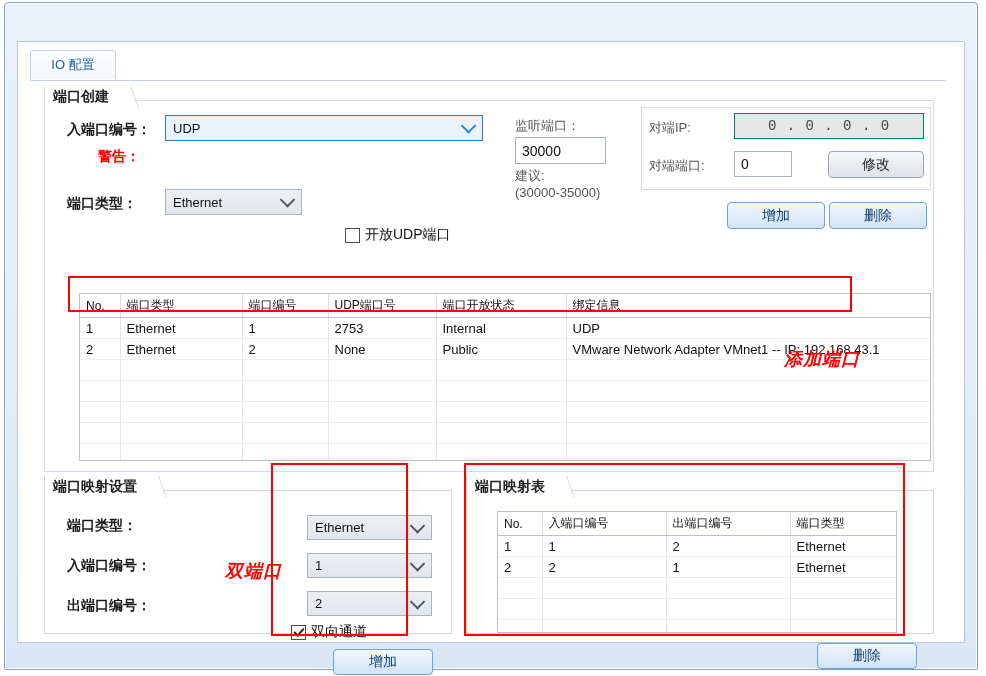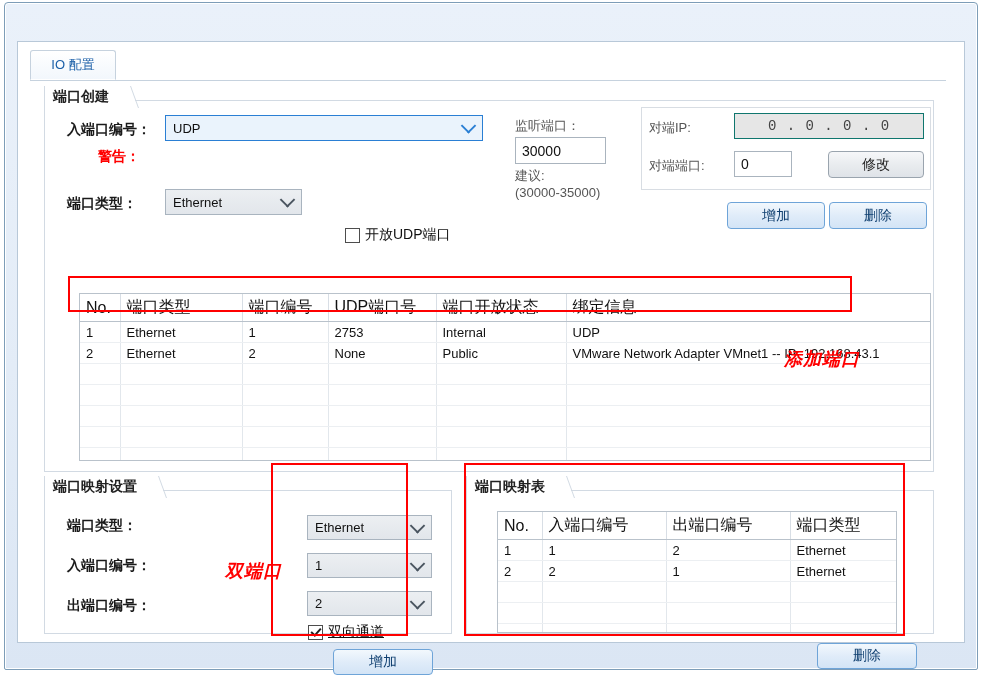--- a/index.html
+++ b/index.html
@@ -245,21 +245,21 @@
     table-layout: fixed;
   }
   table.grid th {
     font-weight: normal;
     text-align: left;
     padding: 3px 6px;
     border-right: 1px solid #d8dee5;
     border-bottom: 1px solid #b9c2cb;
     background: #ffffff;
     color: #111;
-    font-size: 16px;
+    font-size: 12px;
     height: 22px;
     box-sizing: border-box;
     white-space: nowrap;
     overflow: hidden;
   }
   table.grid td {
     padding: 2px 6px;
     border-right: 1px solid #e2e7ec;
     border-bottom: 1px solid #eceff2;
     height: 21px;
@@ -459,21 +459,21 @@
       </div>
       <div class="combo gray" style="left:262px; top:62px; width:125px; height:25px;">
         <span>1</span>
         <i class="chev"></i>
       </div>
       <div class="combo gray" style="left:262px; top:100px; width:125px; height:25px;">
         <span>2</span>
         <i class="chev"></i>
       </div>
 
-      <div class="cbx checked" style="left:263px; top:132px;text-decoration:underline;">
+      <div class="cbx checked" style="left:246px; top:132px;">
         <span class="box"></span>
         <span>双向通道</span>
       </div>
 
       <div class="btn" style="left:288px; top:158px; width:100px; height:26px;">
         <span>增加</span>
       </div>
     </div>
 
     <div class="group" style="left:448px; top:448px; width:468px; height:144px;">

